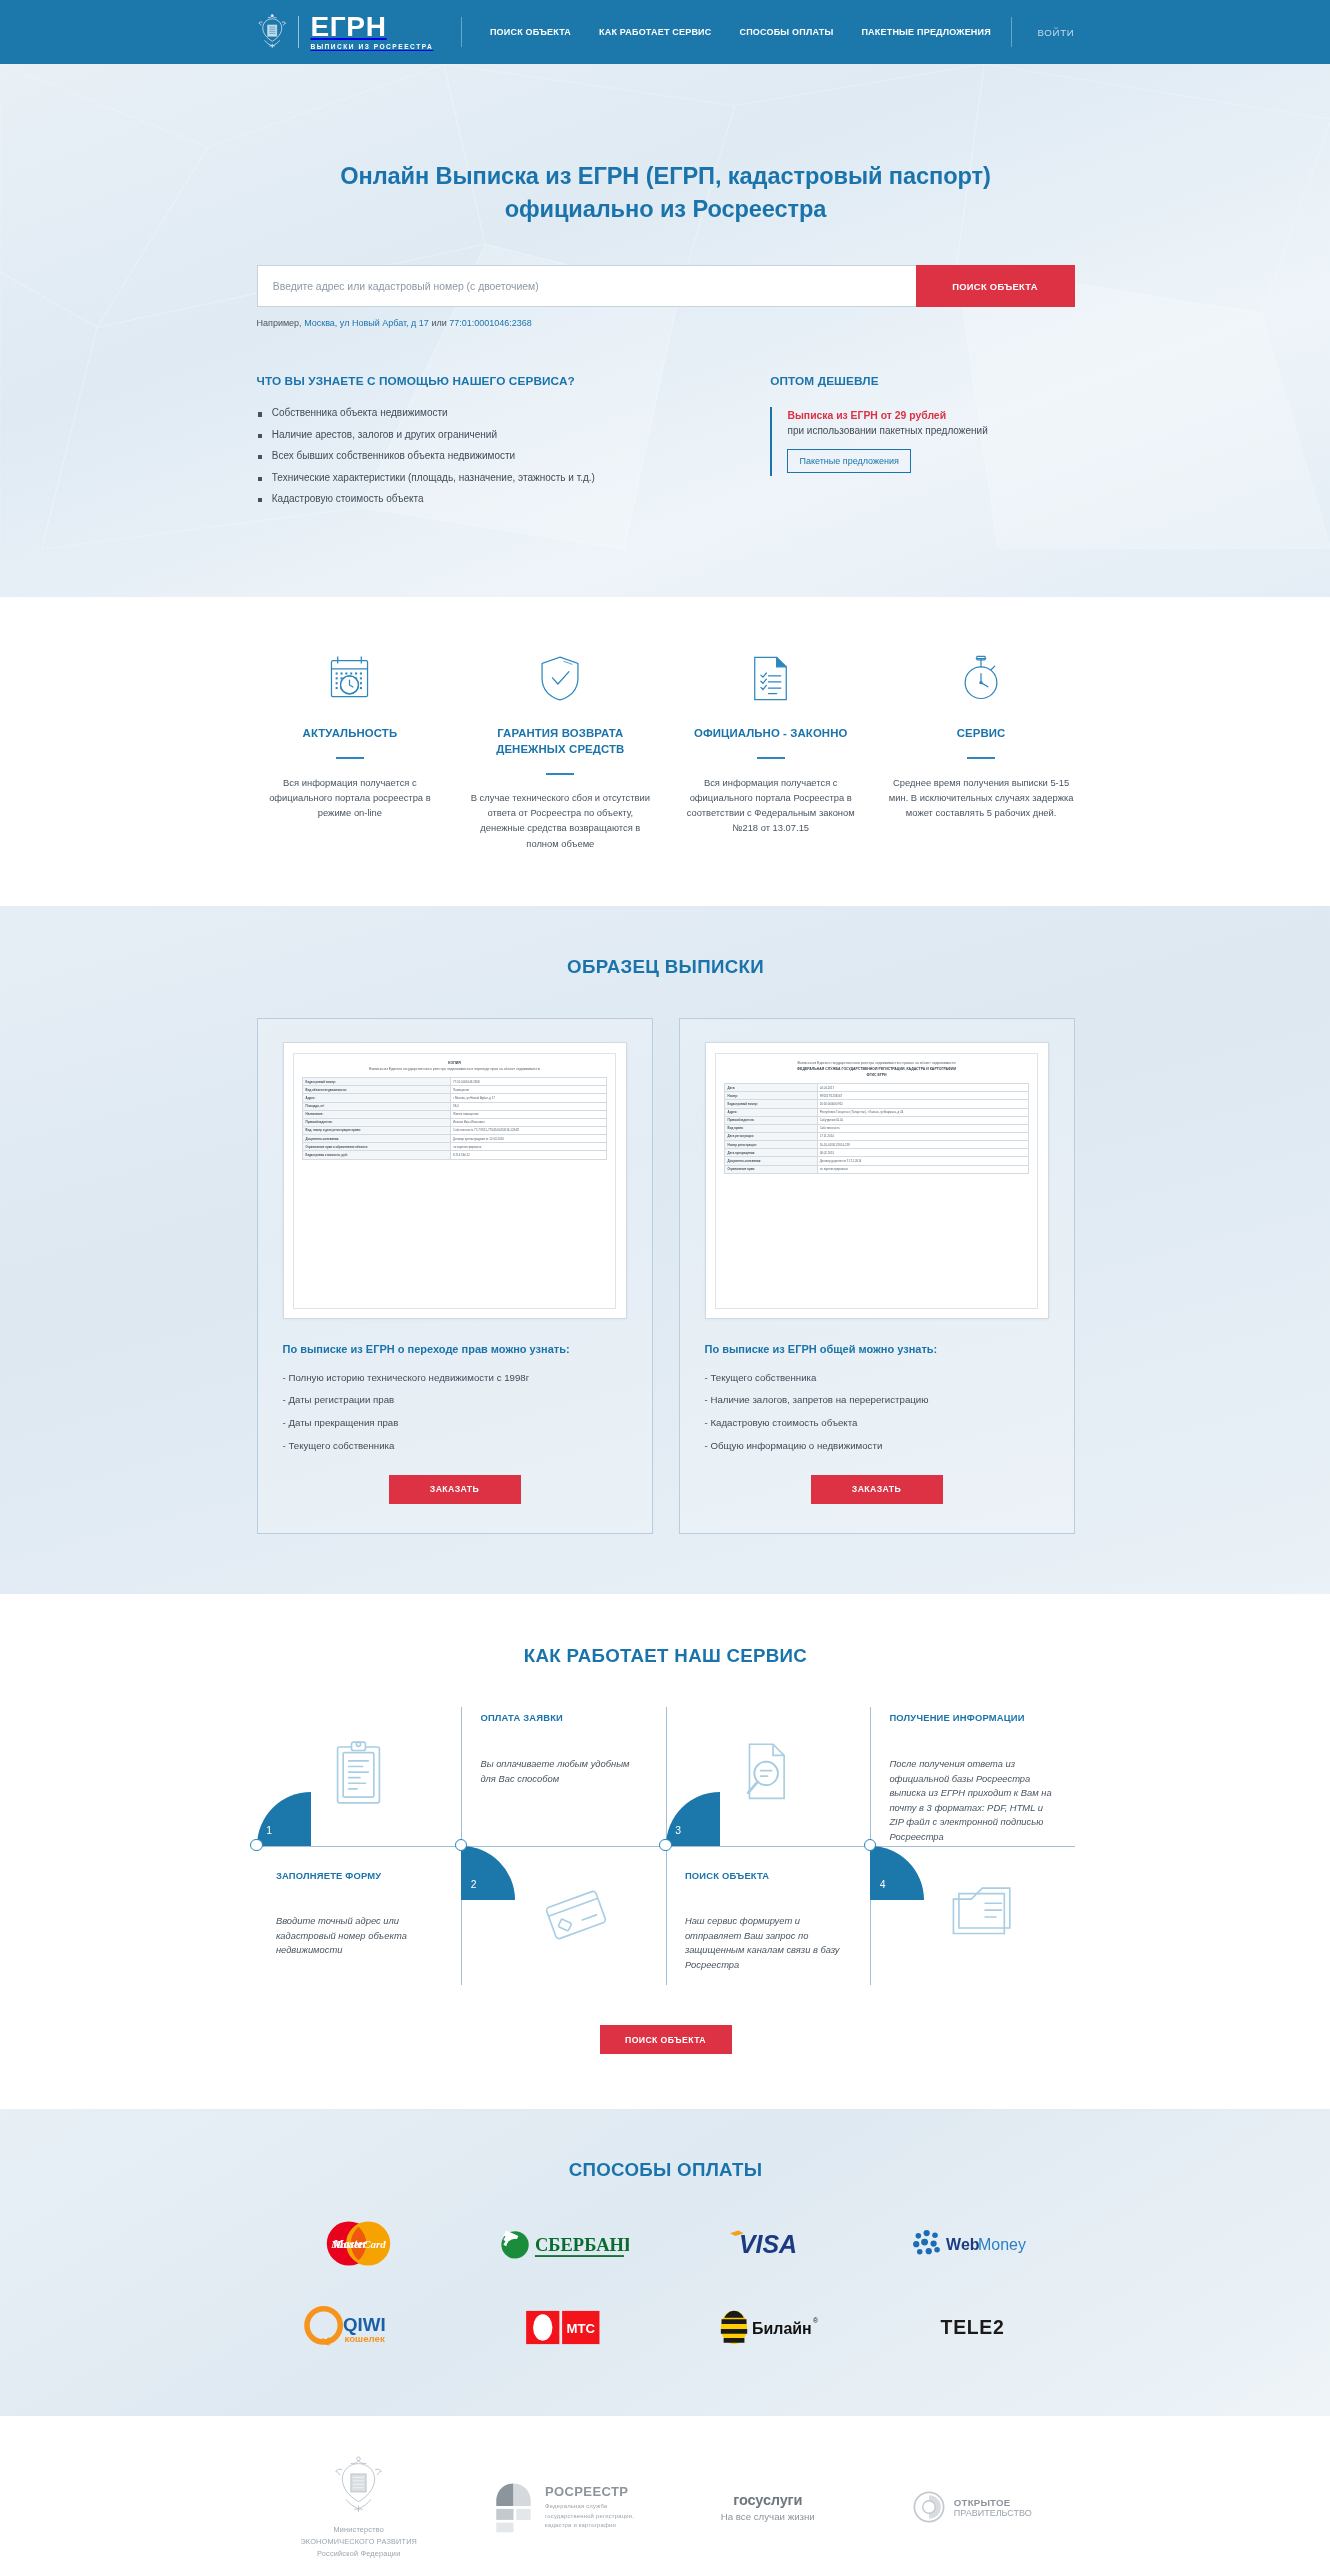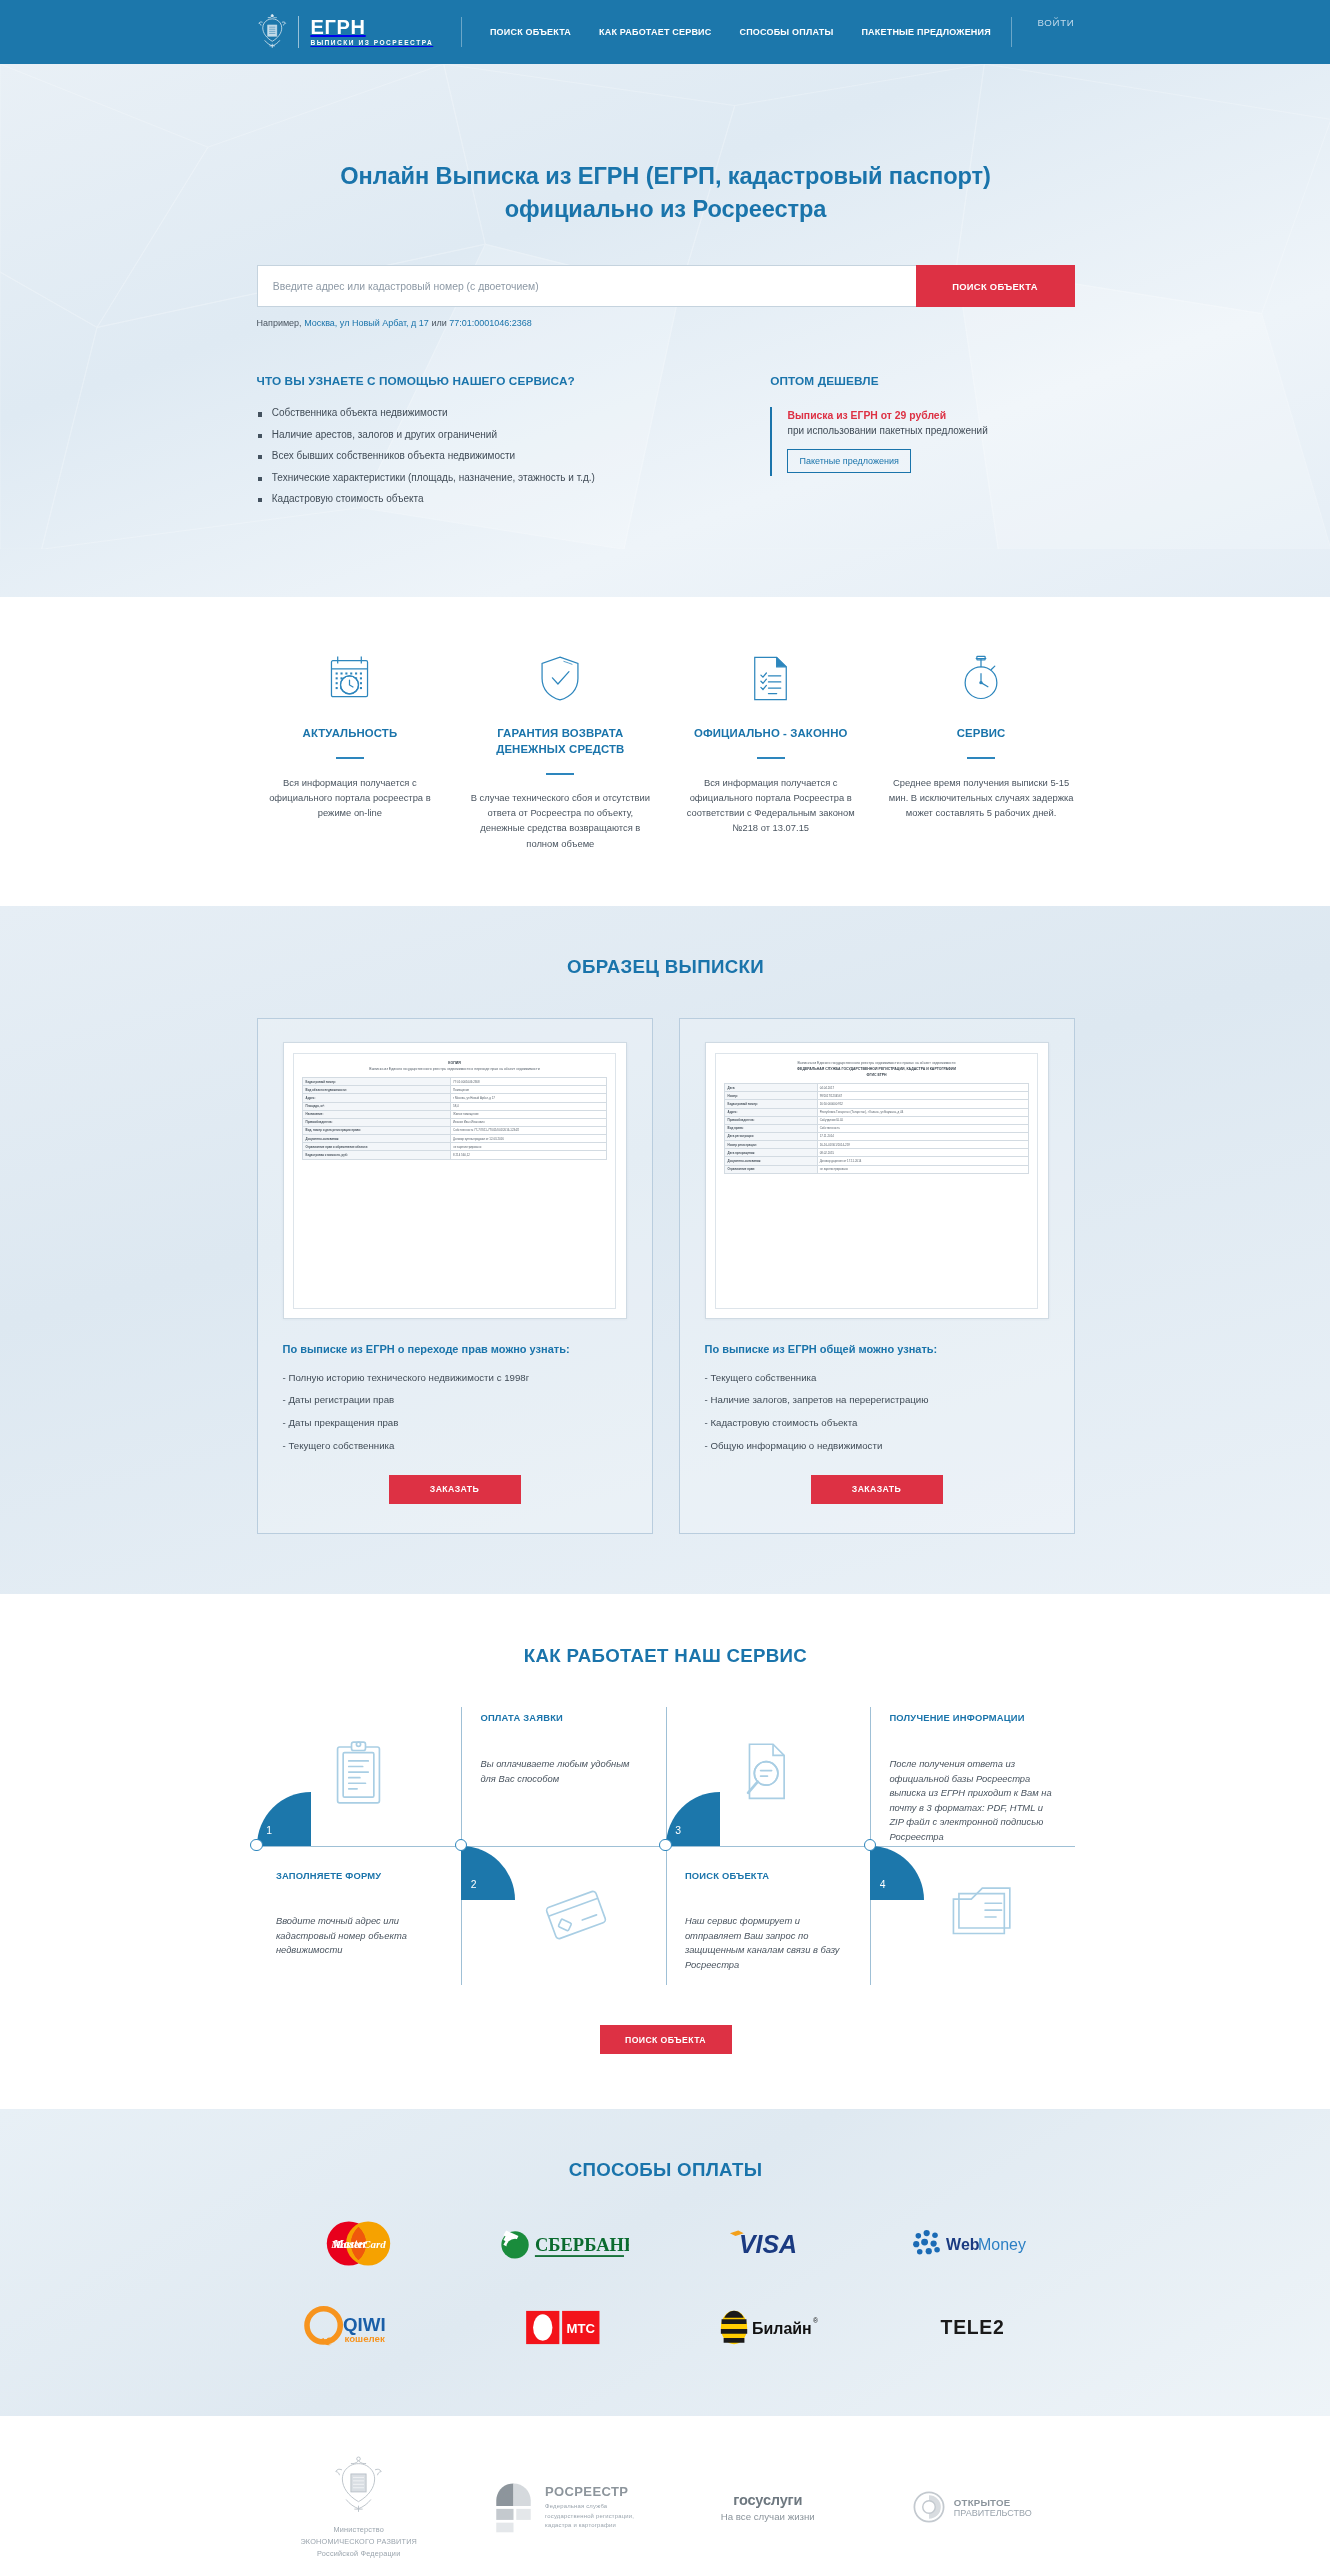--- a/index.html
+++ b/index.html
@@ -19,34 +19,34 @@
     height: 64px;
     display: flex;
     align-items: center;
   }
   .topbar .wrap { display: flex; align-items: center; height: 64px; }
   .logo { display: flex; align-items: center; gap: 11px; }
   .logo-crest { width: 30.5px; height: 36px; opacity: .95; }
   .logo-div { width: 1.4px; height: 32px; background: rgba(255,255,255,.55); }
   .logo-text { display: flex; flex-direction: column; }
   .logo-main {
-    font-size: 20px; font-weight: bold; color: #fff; letter-spacing: 0.7px;
+    font-size: 28px; font-weight: bold; color: #fff; letter-spacing: 0.7px;
     line-height: .95; font-family: "Liberation Sans", sans-serif;
   }
   .logo-sub {
     font-size: 6.6px; color: #fff; letter-spacing: 1.5px; margin-top: 2.8px;
     font-weight: bold;
   }
   .nav-sep { width: 0.7px; height: 30.5px; background: rgba(255,255,255,.35); margin: 0 28px; }
   .nav { display: flex; align-items: center; gap: 28px; }
   .nav a {
     color: #fff; text-decoration: none; font-size: 9px; font-weight: bold;
     letter-spacing: 0.2px; white-space: nowrap;
   }
-  .nav-right { margin-left: auto; display: flex; align-items: flex-start; }
+  .nav-right { margin-left: auto; display: flex; align-items: center; }
   .login-sep { width: 0.7px; height: 30.5px; background: rgba(255,255,255,.35); margin-right: 26px; }
   .login { color: #c2dbeb; font-size: 9.7px; text-decoration: none; letter-spacing: 0.7px; }
 
   
   .hero {
     position: relative;
     background: linear-gradient(160deg, #e9f0f6 0%, #dfeaf3 35%, #eef4f9 70%, #e4edf5 100%);
     padding: 55px 0 83px;
     overflow: hidden;
   }

